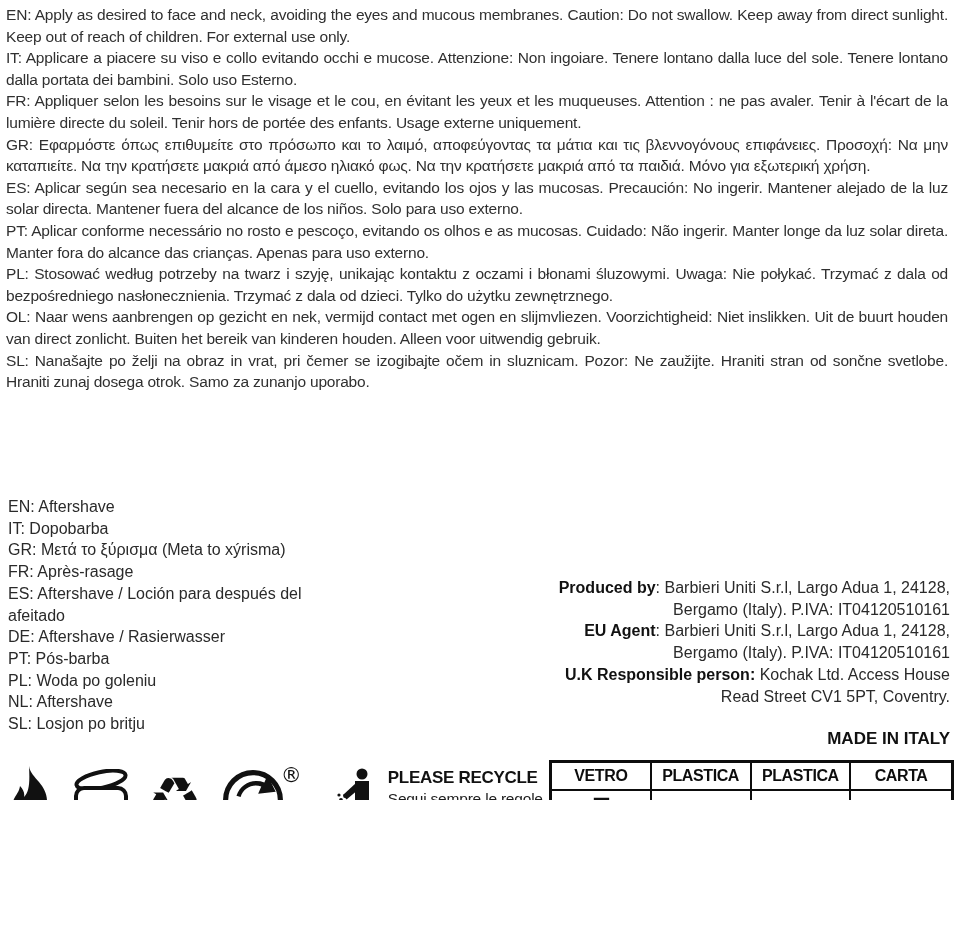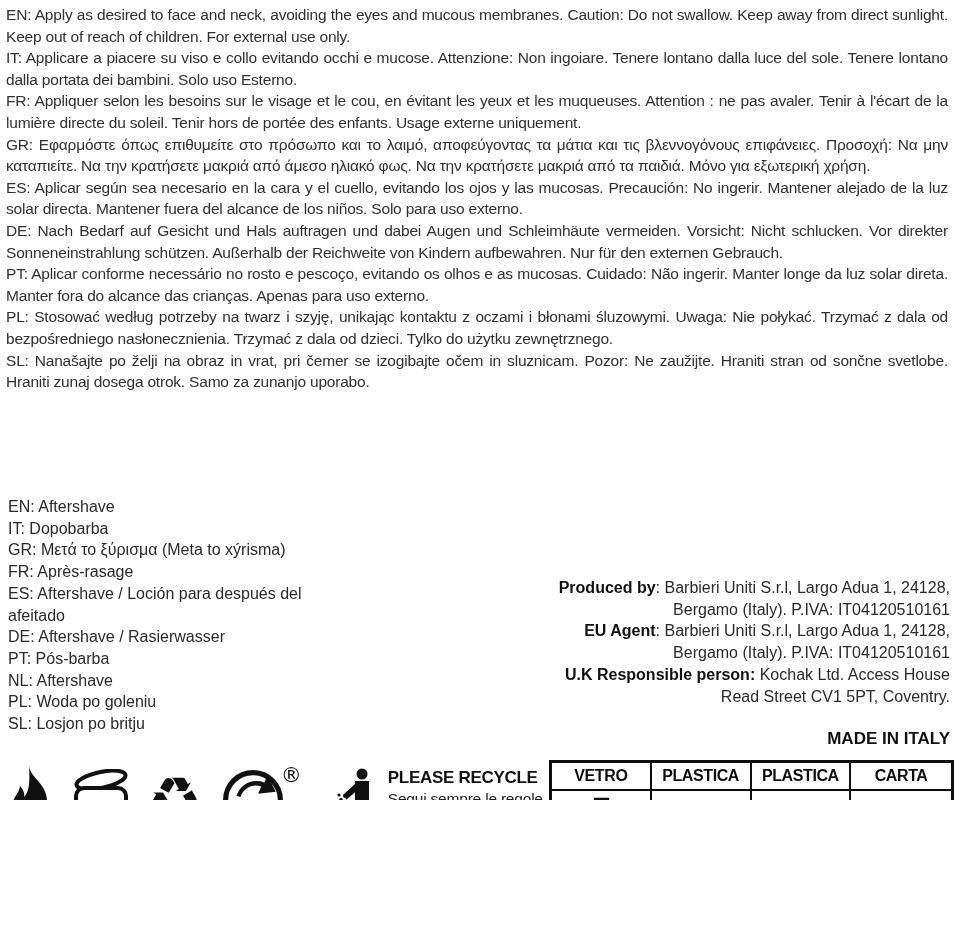--- a/index.html
+++ b/index.html
@@ -90,36 +90,36 @@
 <body>
 
 <div class="label">
 
   <div class="warnings">
     <div>EN: Apply as desired to face and neck, avoiding the eyes and mucous membranes. Caution: Do not swallow. Keep away from direct sunlight. Keep out of reach of children. For external use only.</div>
     <div>IT: Applicare a piacere su viso e collo evitando occhi e mucose. Attenzione: Non ingoiare. Tenere lontano dalla luce del sole. Tenere lontano dalla portata dei bambini. Solo uso Esterno.</div>
     <div>FR: Appliquer selon les besoins sur le visage et le cou, en évitant les yeux et les muqueuses. Attention : ne pas avaler. Tenir à l'écart de la lumière directe du soleil. Tenir hors de portée des enfants. Usage externe uniquement.</div>
     <div>GR: Εφαρμόστε όπως επιθυμείτε στο πρόσωπο και το λαιμό, αποφεύγοντας τα μάτια και τις βλεννογόνους επιφάνειες. Προσοχή: Να μην καταπιείτε. Να την κρατήσετε μακριά από άμεσο ηλιακό φως. Να την κρατήσετε μακριά από τα παιδιά. Μόνο για εξωτερική χρήση.</div>
     <div>ES: Aplicar según sea necesario en la cara y el cuello, evitando los ojos y las mucosas. Precaución: No ingerir. Mantener alejado de la luz solar directa. Mantener fuera del alcance de los niños. Solo para uso externo.</div>
-    <div>DE: Nach Bedarf auf Gesicht und Hals auftragen und dabei Augen und Schleimhäute vermeiden. Vorsicht: Nicht schlucken. Vor direkter Sonneneinstrahlung schützen. Außerhalb der Reichweite von Kindern aufbewahren. Nur für den externen Gebrauch.</div>
     <div>PT: Aplicar conforme necessário no rosto e pescoço, evitando os olhos e as mucosas. Cuidado: Não ingerir. Manter longe da luz solar direta. Manter fora do alcance das crianças. Apenas para uso externo.</div>
     <div>PL: Stosować według potrzeby na twarz i szyję, unikając kontaktu z oczami i błonami śluzowymi. Uwaga: Nie połykać. Trzymać z dala od bezpośredniego nasłonecznienia. Trzymać z dala od dzieci. Tylko do użytku zewnętrznego.</div>
+    <div>OL: Naar wens aanbrengen op gezicht en nek, vermijd contact met ogen en slijmvliezen. Voorzichtigheid: Niet inslikken. Uit de buurt houden van direct zonlicht. Buiten het bereik van kinderen houden. Alleen voor uitwendig gebruik.</div>
     <div>SL: Nanašajte po želji na obraz in vrat, pri čemer se izogibajte očem in sluznicam. Pozor: Ne zaužijte. Hraniti stran od sončne svetlobe. Hraniti zunaj dosega otrok. Samo za zunanjo uporabo.</div>
   </div>
 
   <div class="product-names">
     <div>EN: Aftershave</div>
     <div>IT: Dopobarba</div>
     <div>GR: Μετά το ξύρισμα (Meta to xýrisma)</div>
     <div>FR: Après-rasage</div>
     <div>ES: Aftershave / Loción para después del afeitado</div>
     <div>DE: Aftershave / Rasierwasser</div>
     <div>PT: Pós-barba</div>
+    <div>PL: Woda po goleniu</div>
     <div>NL: Aftershave</div>
-    <div>PL: Woda po goleniu</div>
     <div>SL: Losjon po britju</div>
   </div>
 
   <div class="producer">
     <div><span class="b">Produced by</span><span>: Barbieri Uniti S.r.l, Largo Adua 1, 24128,</span></div>
     <div><span>Bergamo (Italy).  P.IVA: IT04120510161</span></div>
     <div><span class="b">EU Agent</span><span>: Barbieri Uniti S.r.l, Largo Adua 1, 24128,</span></div>
     <div><span>Bergamo (Italy).  P.IVA: IT04120510161</span></div>
     <div><span class="b">U.K Responsible person:</span><span> Kochak Ltd. Access House</span></div>
     <div><span>Read Street CV1 5PT, Coventry.</span></div>

